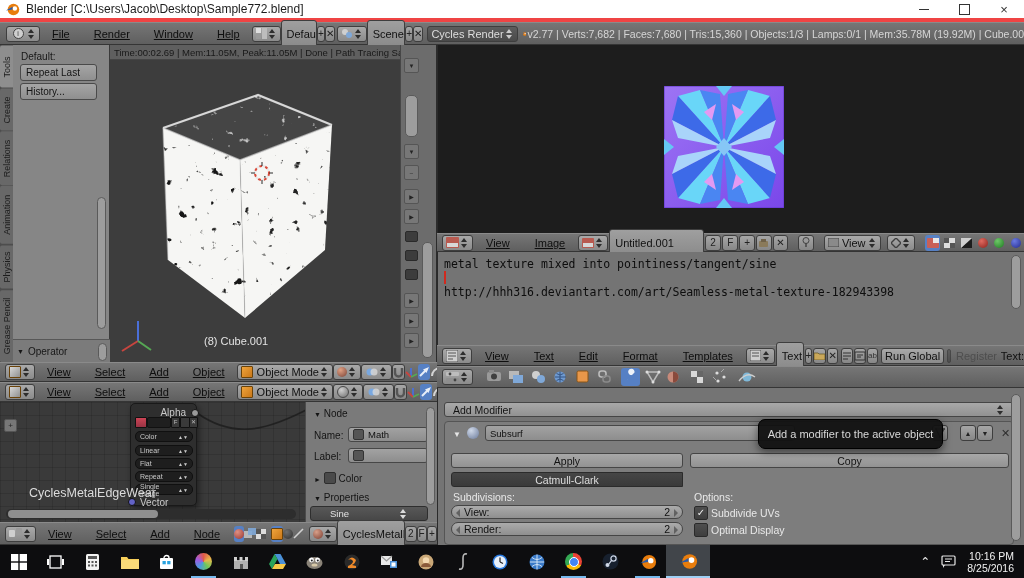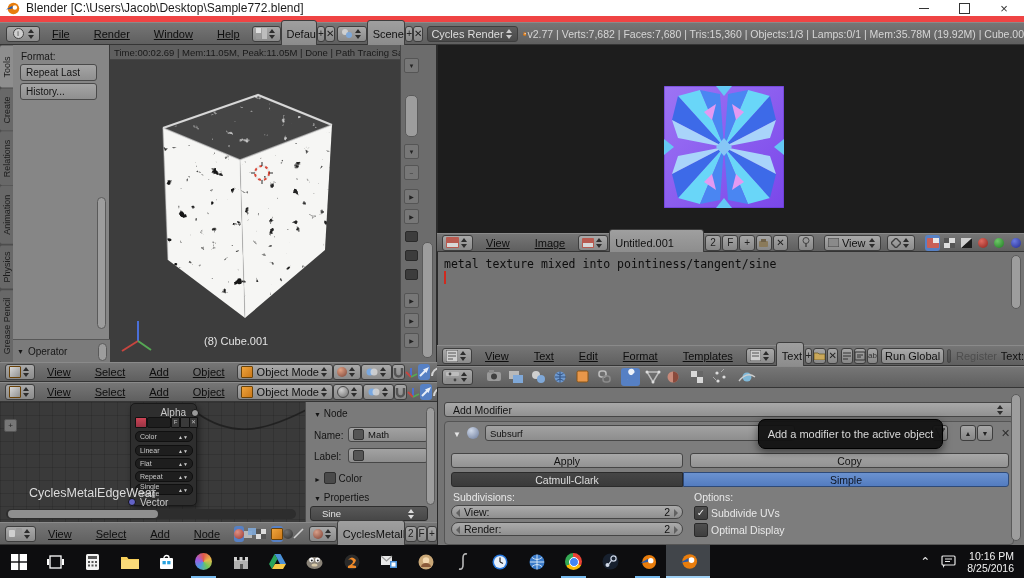--- a/index.html
+++ b/index.html
@@ -3,21 +3,21 @@
 <meta charset="utf-8">
 <style>
   html,body{margin:0;padding:0;background:#000;}
   #screen{position:relative;width:1024px;height:578px;overflow:hidden;
           font-family:"Liberation Sans","DejaVu Sans",sans-serif;
           -webkit-font-smoothing:antialiased;background:#333;}
   .abs{position:absolute;}
   .flex{display:flex;align-items:center;}
 
   
-  #titlebar{left:0;top:0;width:1024px;height:22px;background:#fff;border-bottom:6px solid #ef4444;box-sizing:border-box;}
+  #titlebar{left:0;top:0;width:1024px;height:22px;background:#fff;border-bottom:4px solid #ef4444;box-sizing:border-box;}
   #titlebar .title{font-size:12px;color:#1c1c1c;margin-left:6px;}
   .winbtn{width:40px;height:21px;display:flex;align-items:center;justify-content:center;color:#222;}
   .glyph-min{width:10px;height:1px;background:#333;}
   .glyph-max{width:9px;height:9px;border:1px solid #333;}
   .glyph-close{font-size:13px;color:#333;line-height:1;}
 
   
   .hdr{background:linear-gradient(#767676,#5f5f5f);border-top:1px solid #8a8a8a;border-bottom:1px solid #353535;box-sizing:border-box;display:flex;align-items:center;font-size:11px;color:#101010;}
   .menuitem{padding:0 12px;white-space:nowrap;color:#0e0e0e;text-decoration:underline;}
   .pill{display:inline-flex;align-items:center;background:linear-gradient(#a9a9a9,#8b8b8b);border:1px solid #3e3e3e;border-radius:3px;height:16px;box-sizing:border-box;padding:0 3px;color:#111;white-space:nowrap;}
@@ -61,21 +61,21 @@
     background-image:linear-gradient(rgba(0,0,0,.12) 1px,transparent 1px),linear-gradient(90deg,rgba(0,0,0,.12) 1px,transparent 1px);
     background-size:13px 13px;}
   .nodepanel{position:absolute;left:130px;top:1px;width:67px;height:103px;background:#2e2e2e;border:1px solid #191919;border-radius:5px;box-shadow:2px 3px 6px rgba(0,0,0,.45);box-sizing:border-box;}
   .ndd{position:absolute;left:4px;width:58px;height:11px;background:#1e1e1e;border:1px solid #101010;border-radius:5px;color:#c9c9c9;font-size:7px;display:flex;align-items:center;padding:0 4px;box-sizing:border-box;justify-content:space-between;}
   .nsock{position:absolute;width:6px;height:6px;border-radius:50%;border:1px solid #111;}
   .nlabel{font-size:10px;color:#c9c9c9;position:absolute;}
   .canvaslabel{position:absolute;left:29px;top:84px;font-size:12.5px;color:#dcdcdc;}
   .npanel{position:absolute;left:305px;top:0;width:132px;height:120px;background:#7a7a7a;border-left:1px solid #4c4c4c;box-sizing:border-box;font-size:10px;color:#141414;}
   .npl{position:absolute;font-size:10px;color:#141414;}
   .npfield{position:absolute;height:15px;background:linear-gradient(#a2a2a2,#8d8d8d);border:1px solid #474747;border-radius:3px;font-size:9.5px;color:#111;display:flex;align-items:center;padding:0 4px;box-sizing:border-box;}
-  .npdd{position:absolute;height:15px;background:linear-gradient(#585858,#474747);border:1px solid #2e2e2e;border-radius:3px;font-size:9.5px;color:#e3e3e3;display:flex;align-items:center;justify-content:space-between;padding:0 11px;box-sizing:border-box;}
+  .npdd{position:absolute;height:15px;background:linear-gradient(#585858,#474747);border:1px solid #2e2e2e;border-radius:3px;font-size:9.5px;color:#e3e3e3;display:flex;align-items:center;justify-content:space-between;padding:0 19px;box-sizing:border-box;}
 
   
   #uv{left:437px;top:45px;width:587px;height:188px;background:#1d1d1d;border-left:1px solid #2a2a2a;box-sizing:border-box;overflow:hidden;}
 
   
   #textarea{left:437px;top:252px;width:587px;height:93px;background:#747474;border-left:1px solid #2a2a2a;box-sizing:border-box;overflow:hidden;}
   .codeline{position:absolute;left:6px;font-family:"DejaVu Sans Mono","Liberation Mono",monospace;font-size:11.5px;color:#0d0d0d;white-space:pre;}
   .caret{position:absolute;left:6px;width:2px;height:13px;background:#d02a1e;}
 
   
@@ -194,21 +194,21 @@
   <div class="abs" id="tabs">
     <span class="vtab on" style="height:46px">Tools</span>
     <span class="vtab" style="height:46px">Create</span>
     <span class="vtab" style="height:60px">Relations</span>
     <span class="vtab" style="height:64px">Animation</span>
     <span class="vtab" style="height:48px">Physics</span>
     <span class="vtab" style="height:80px">Grease Pencil</span>
   </div>
 
   <div class="abs" id="toolshelf">
-    <div class="shelflabel">Format:</div>
+    <div class="shelflabel">Default:</div>
     <div class="shelfbtn">Repeat Last</div>
     <div class="shelfbtn">History...</div>
     <div class="vscroll" style="right:3px;top:152px;width:7px;height:130px;"></div>
     <div class="ophdr">
       <span style="margin:0 4px;font-size:7px;">▼</span>
       <span>Operator</span>
       <div class="vscroll" style="right:3px;top:3px;width:7px;height:16px;"></div>
     </div>
   </div>
 
@@ -666,20 +666,21 @@
       </span>
     <span class="ico16">
         <span class="dot" style="width:10px;height:10px;background:radial-gradient(circle at 35% 30%,#6a7ae0,#232a90)"></span>
       </span>
   </div>
 
   <div class="abs" id="textarea">
     <div class="codeline" style="top:5px">metal texture mixed into pointiness/tangent/sine</div>
     <div class="codeline" style="top:19px"></div>
     <div class="caret" style="top:19px"></div>
+    <div class="codeline" style="top:33px">http://hhh316.deviantart.com/art/Seamless-metal-texture-182943398</div>
     <div class="vscroll" style="right:3px;top:3px;width:8px;height:52px"></div>
   </div>
 
   <div class="abs hdr" style="left:437px;top:345px;width:587px;height:21px;gap:1px">
     <span class="pill" style="margin-left:5px">
       <svg width="12" height="12" viewBox="0 0 12 12">
           <rect width="12" height="12" rx="1" fill="#cfcfcf" stroke="#555"></rect>
           <line x1="2" y1="3" x2="10" y2="3" stroke="#555"></line>
           <line x1="2" y1="6" x2="10" y2="6" stroke="#555"></line>
           <line x1="2" y1="9" x2="7" y2="9" stroke="#555"></line>
@@ -838,21 +839,20 @@
         </span>
       <span class="sqbtn" style="position:absolute;left:532px;top:3px">
           <span style="font-size:7px">▼</span>
         </span>
       <span style="position:absolute;left:556px;top:5px;font-size:11px;color:#2e2e2e">✕</span>
 
       <div class="wbtn" style="left:6px;top:31px;width:232px">Apply</div>
       <div class="wbtn" style="left:245px;top:31px;width:319px">Copy</div>
 
       <div class="wbtn toggle-dark" style="left:6px;top:50px;width:232px;border-radius:3px 0 0 3px">Catmull-Clark</div>
-      <div class="wbtn" style="left:238px;top:50px;width:326px;border-radius:0 3px 3px 0;background:linear-gradient(#6b92cf,#537cc0);border:1px solid #2e4a78;color:#0d1422">Simple</div>
 
       <span class="plabel" style="left:8px;top:69px">Subdivisions:</span>
       <span class="plabel" style="left:249px;top:69px">Options:</span>
 
       <div class="slider" style="left:6px;top:83px;width:232px">
         <i class="la"></i>
           <i class="ra"></i>
         <span>View:</span>
           <span>2</span>
       </div>

